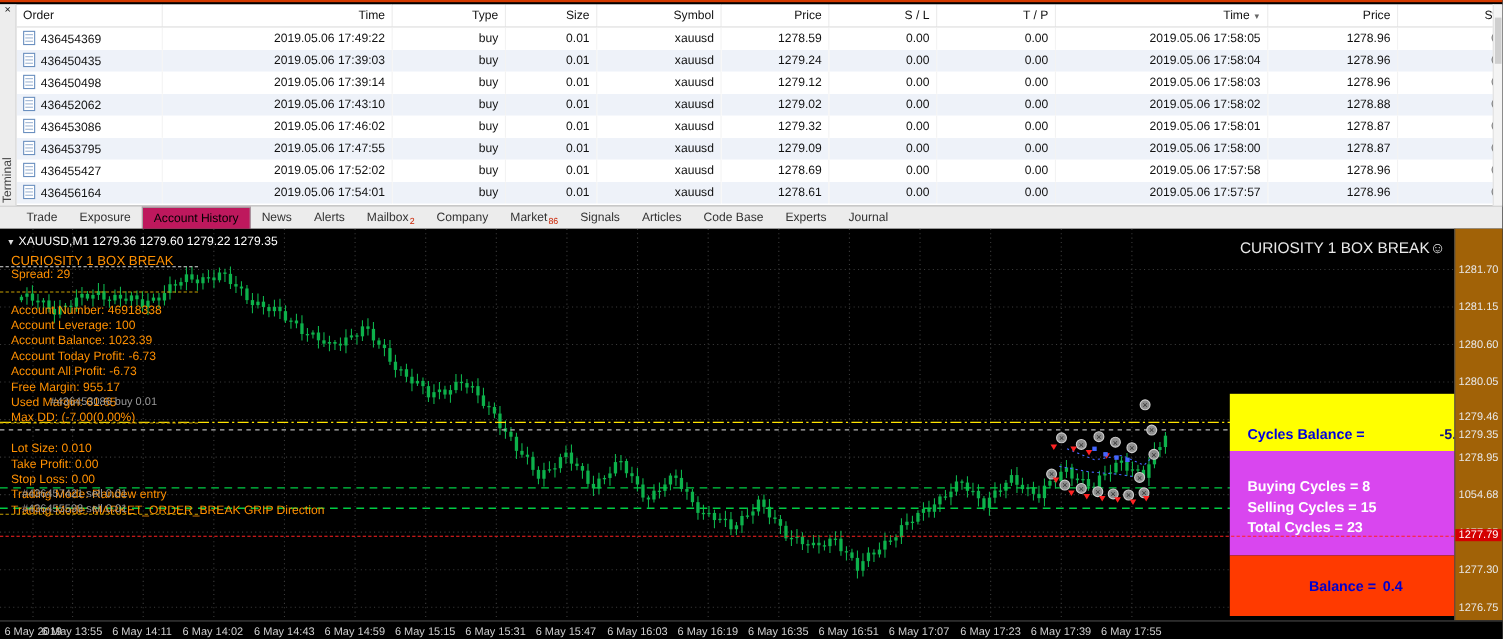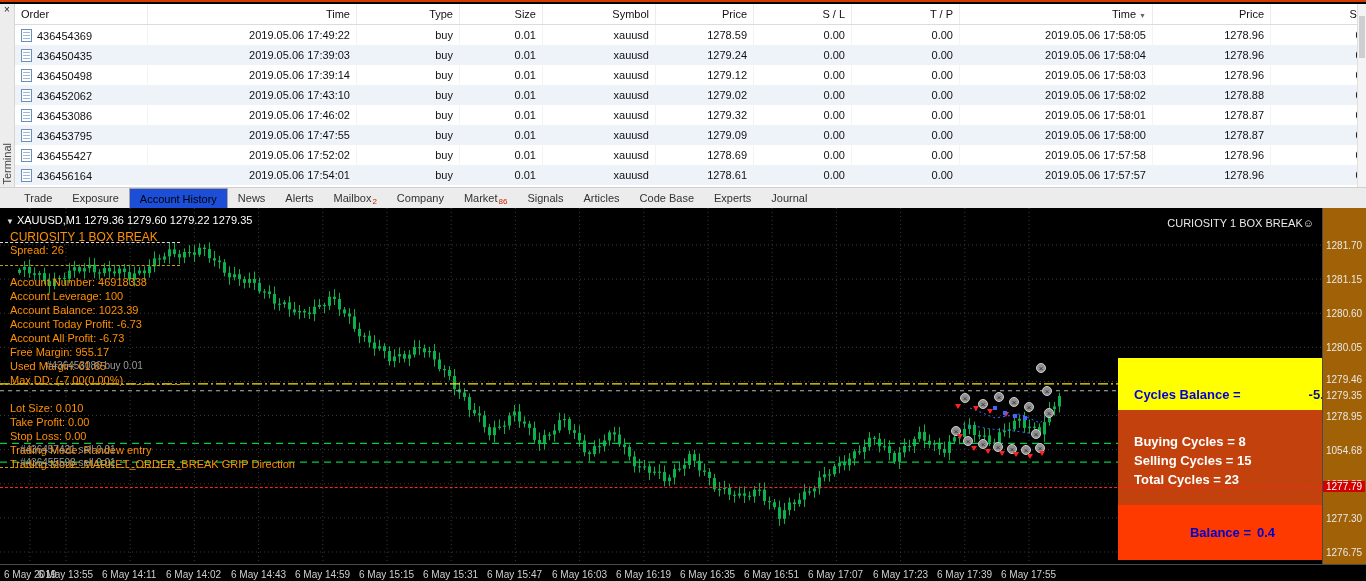--- a/index.html
+++ b/index.html
@@ -17,38 +17,38 @@
   td.first{text-align:left;}
   tbody tr:nth-child(even){background:#eef2f9;}
   .doc-icon{display:inline-block;position:relative;width:9px;height:11px;background:#fff;border:1px solid #6a8fbf;margin-right:5px;vertical-align:-2px;}
   .doc-icon::before{content:"";position:absolute;left:1px;right:1px;top:2px;height:1px;background:#9fb6d4;box-shadow:0 3px 0 #9fb6d4,0 6px 0 #9fb6d4;}
   .sort-icon{font-size:7px;color:#666;margin-left:3px;}
   .vscrollbar{position:absolute;right:0;top:0;width:8px;height:183px;background:#f4f4f4;border-left:1px solid #e0e0e0;z-index:4;}
   .vscrollbar .thumb{margin:12px 1px 0 1px;height:42px;background:#cfcfcf;}
   
   .tabbar{position:absolute;top:185px;left:0;width:1366px;height:21px;background:#ececec;border-top:1px solid #cfcfcf;display:flex;align-items:stretch;box-sizing:border-box;padding-left:14px;}
   .tab{display:flex;align-items:center;padding:0 10px;font-size:11px;color:#333;cursor:pointer;white-space:nowrap;}
-  .tab.active{background:#1d4ed8;border-left:1px solid #a5a5a5;border-right:1px solid #a5a5a5;border-top:1px solid #a5a5a5;color:#000;}
+  .tab.active{background:#be185d;border-left:1px solid #a5a5a5;border-right:1px solid #a5a5a5;border-top:1px solid #a5a5a5;color:#000;}
   .tab .badge{color:#cc2200;font-size:8px;margin-left:1px;align-self:flex-end;padding-bottom:2px;}
   
   .chart-section{position:absolute;top:206px;left:0;width:1366px;height:375px;background:#000;}
   .chart-plot{position:absolute;left:0;top:0;width:1322px;height:356px;overflow:hidden;}
   #chart-svg{position:absolute;left:0;top:0;z-index:1;}
   .chart-header{position:absolute;left:6px;top:6px;color:#fff;font-size:11px;z-index:4;white-space:nowrap;}
   .chev{font-size:8px;color:#ddd;margin-right:3px;}
-  .chart-watermark{position:absolute;right:8px;top:9px;color:#e9e9e9;font-size:11px;z-index:4;white-space:nowrap;}
+  .chart-watermark{position:absolute;right:8px;top:9px;color:#e9e9e9;font-size:14px;z-index:4;white-space:nowrap;}
   .info-line{position:absolute;left:10px;color:#ff9000;font-size:11px;white-space:nowrap;z-index:3;}
   .info-line.title{font-size:12px;}
   .sep{position:absolute;left:0;width:180px;border-top:1px dashed #c8a000;z-index:3;}
   .sep.white{border-top-color:#dcdcdc;}
   .order-label{position:absolute;color:#9a9a9a;font-size:10px;white-space:nowrap;z-index:3;}
   .box{position:absolute;left:1118px;width:229px;box-sizing:border-box;font-weight:bold;font-size:13px;z-index:5;}
   .box.yellow{top:150px;height:52px;background:#ffff00;display:flex;justify-content:space-between;align-items:flex-end;padding:0 16px 8px 16px;color:#0000dd;}
   .box.yellow .val{color:#101080;}
-  .box.green{top:202px;height:95px;background:#c2410c;color:#fff;padding:22px 0 0 16px;line-height:19px;}
+  .box.green{top:202px;height:95px;background:#d946ef;color:#fff;padding:22px 0 0 16px;line-height:19px;}
   .box.red{top:297px;height:55px;background:#ff3a00;color:#0000cd;display:flex;align-items:center;justify-content:center;gap:6px;}
   .red-level{position:absolute;left:0;width:1322px;border-top:1px dashed #ff2222;z-index:6;}
   .price-axis{position:absolute;left:1322px;top:0;width:44px;height:356px;background:#a16207;border-left:1px solid #4a4a4a;z-index:2;}
   .pa-label{position:absolute;left:3px;color:#e8e8e8;font-size:10px;white-space:nowrap;}
   .pa-label.red{left:0;background:#d40000;color:#fff;padding:0 3px;z-index:7;}
   .time-axis{position:absolute;left:0;top:356px;width:1366px;height:19px;background:#000;border-top:1px solid #4a4a4a;box-sizing:border-box;z-index:2;}
   .ta-label{position:absolute;top:4px;color:#cfcfcf;font-size:10px;white-space:nowrap;}
 </style>
 </head>
 <body>
@@ -735,21 +735,21 @@
           <rect x="1003" y="203" width="4" height="4" fill="#4466ff"></rect>
           <rect x="1013" y="206" width="4" height="4" fill="#4466ff"></rect>
           <rect x="1023" y="208" width="4" height="4" fill="#4466ff"></rect>
         </svg>
       <div class="chart-header">
         <span class="chev">▼</span><span>XAUUSD,M1 1279.36 1279.60 1279.22 1279.35</span>
       </div>
       <div class="chart-watermark">CURIOSITY 1 BOX BREAK☺</div>
       <div id="info-overlay">
           <div class="info-line title" style="top: 22px;">CURIOSITY 1 BOX BREAK</div>
-          <div class="info-line" style="top: 36px;">Spread: 26</div>
+          <div class="info-line" style="top: 36px;">Spread: 29</div>
           <div class="info-line" style="top: 68px;">Account Number: 46918338</div>
           <div class="info-line" style="top: 82px;">Account Leverage: 100</div>
           <div class="info-line" style="top: 96px;">Account Balance: 1023.39</div>
           <div class="info-line" style="top: 110px;">Account Today Profit: -6.73</div>
           <div class="info-line" style="top: 124px;">Account All Profit: -6.73</div>
           <div class="info-line" style="top: 138px;">Free Margin: 955.17</div>
           <div class="info-line" style="top: 152px;">Used Margin: 61.65</div>
           <div class="info-line" style="top: 166px;">Max DD: (-7.00(0.00%)</div>
           <div class="info-line" style="top: 194px;">Lot Size: 0.010</div>
           <div class="info-line" style="top: 208px;">Take Profit: 0.00</div>

